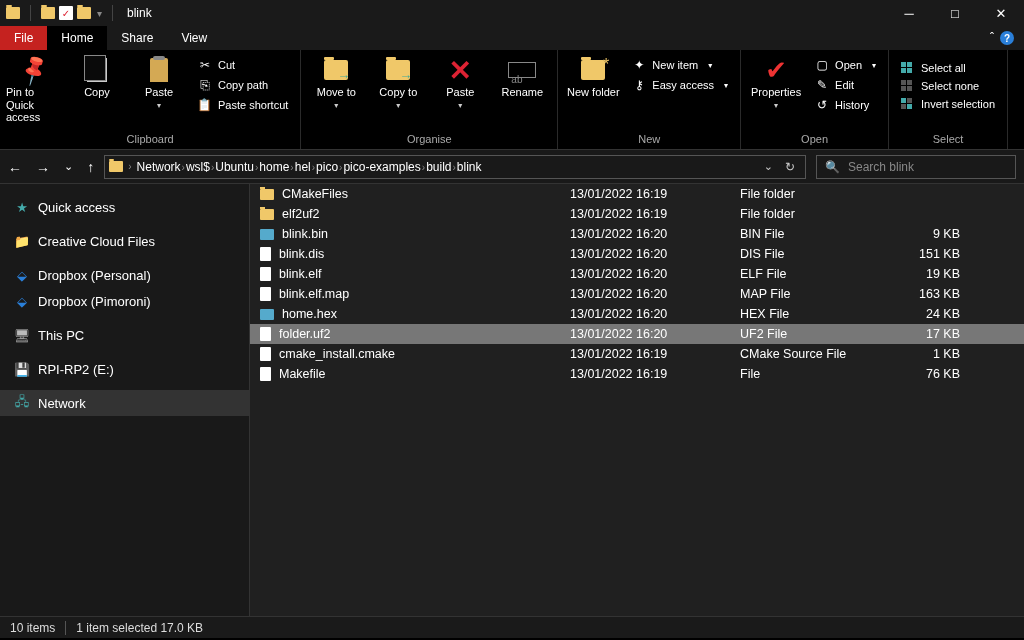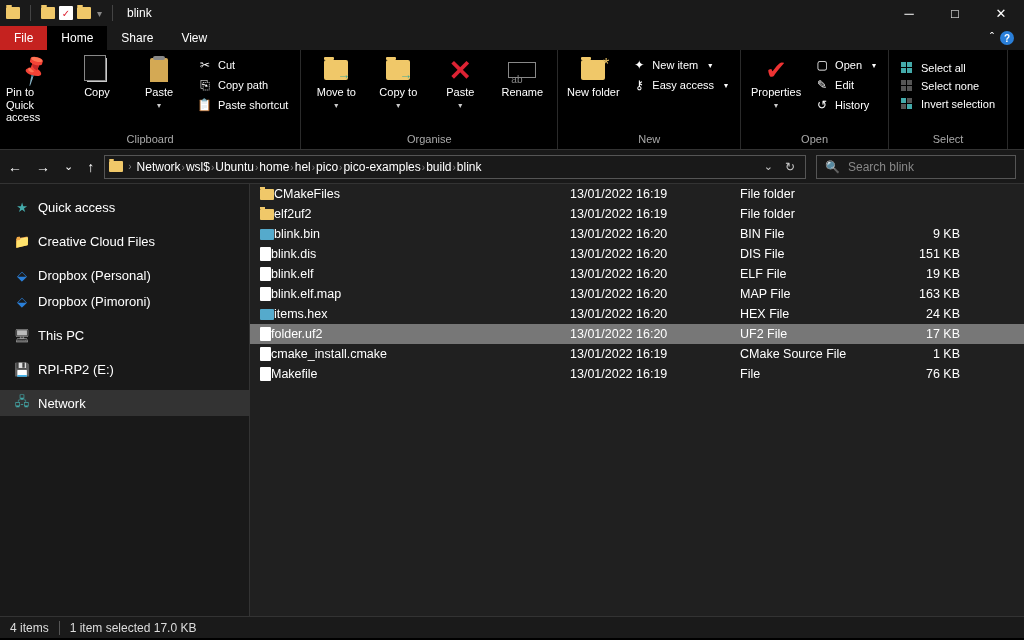--- a/index.html
+++ b/index.html
@@ -82,21 +82,21 @@
 .si-icon.cc { color:#d44;}
 
 .filepane { flex:1; background:#202020; display:flex; flex-direction:column;}
 .fhead { display:flex; height:28px; background:#202020; border-bottom:1px solid #3a3a3a;}
 .fhead .col { padding:6px 10px; font-size:12px; border-right:1px solid #3a3a3a; display:flex; align-items:center; gap:6px;}
 .fhead .col.sort::after { content:"ˆ"; color:#ccc; margin-left:auto;}
 .fbody { flex:1; overflow-y:auto;}
 .frow { display:flex; padding:3px 0; font-size:12.5px; align-items:center;}
 .frow.selected { background:#777; color:#fff;}
 .fcell { padding:0 10px; overflow:hidden; text-overflow:ellipsis; white-space:nowrap;}
-.fcell.name { display:flex; align-items:center; }
+.fcell.name { display:flex; align-items:center; gap:8px;}
 .fico { width:14px; height:14px; display:flex; align-items:center; justify-content:center; flex-shrink:0;}
 .fico.folder { background:#f0c869; border-radius:1px; height:11px; position:relative;}
 .fico.folder::before { content:""; position:absolute; top:-2px; left:0; width:5px; height:2px; background:#f0c869;}
 .fico.file { background:#fff; border-radius:1px; width:11px; height:14px;}
 .fico.bin { background:#5ac; width:14px; height:11px; border-radius:1px;}
 
 .c-name { width:310px;}
 .c-date { width:170px;}
 .c-type { width:145px;}
 .c-size { width:95px; text-align:right;}
@@ -409,21 +409,21 @@
             <span class="fico file"></span>
             <span>blink.elf.map</span>
           </div>
           <div class="fcell c-date">13/01/2022 16:20</div>
           <div class="fcell c-type">MAP File</div>
           <div class="fcell c-size">163 KB</div>
         </div>
         <div class="frow">
           <div class="fcell name c-name">
             <span class="fico bin"></span>
-            <span>items.hex</span>
+            <span>home.hex</span>
           </div>
           <div class="fcell c-date">13/01/2022 16:20</div>
           <div class="fcell c-type">HEX File</div>
           <div class="fcell c-size">24 KB</div>
         </div>
         <div class="frow selected">
           <div class="fcell name c-name">
             <span class="fico file"></span>
             <span>folder.uf2</span>
           </div>
@@ -447,16 +447,16 @@
           </div>
           <div class="fcell c-date">13/01/2022 16:19</div>
           <div class="fcell c-type">File</div>
           <div class="fcell c-size">76 KB</div>
         </div>
       </div>
   </div>
 </div>
 
 <div class="statusbar">
-  <span>4 items</span>
+  <span>10 items</span>
   <span class="vsep"></span>
   <span>1 item selected  17.0 KB</span>
 </div>
 
 </body></html>

